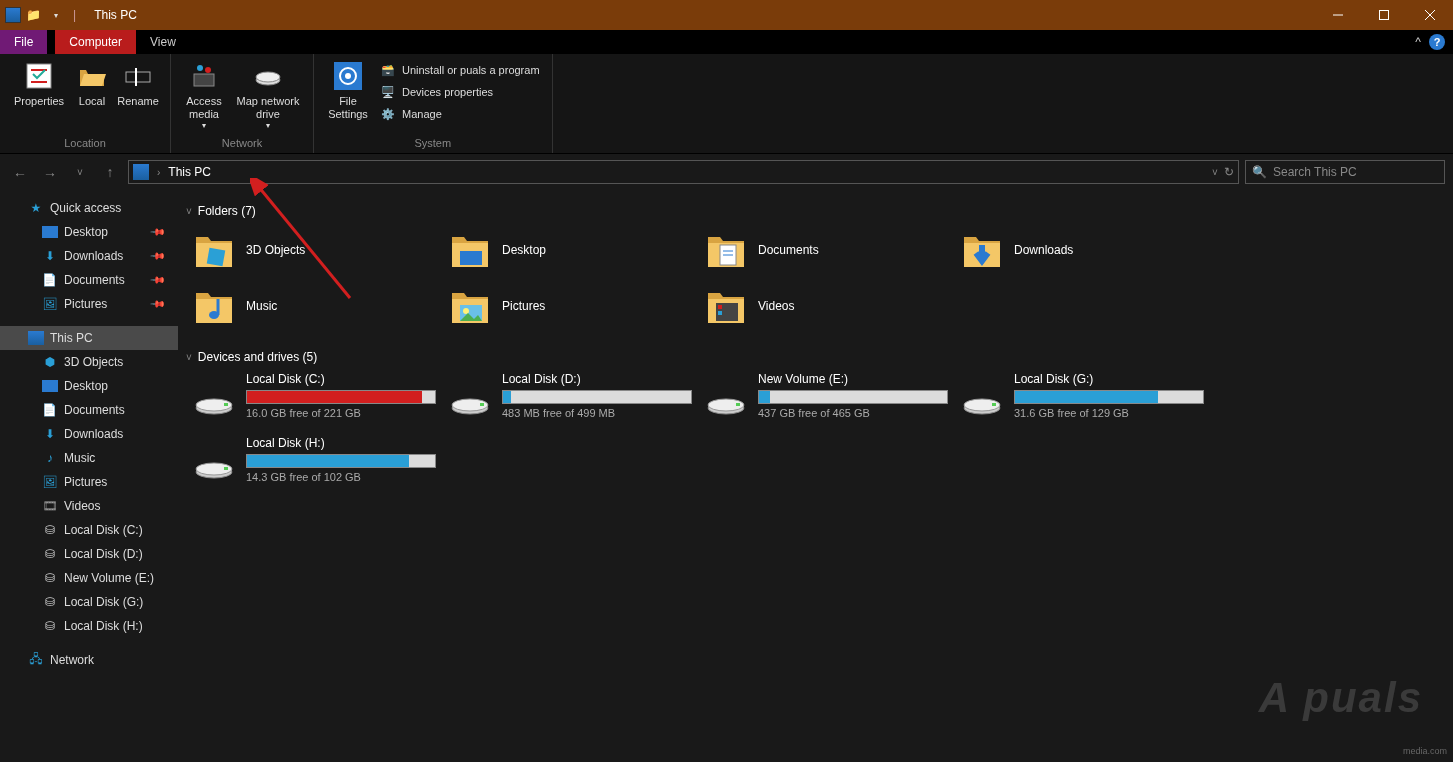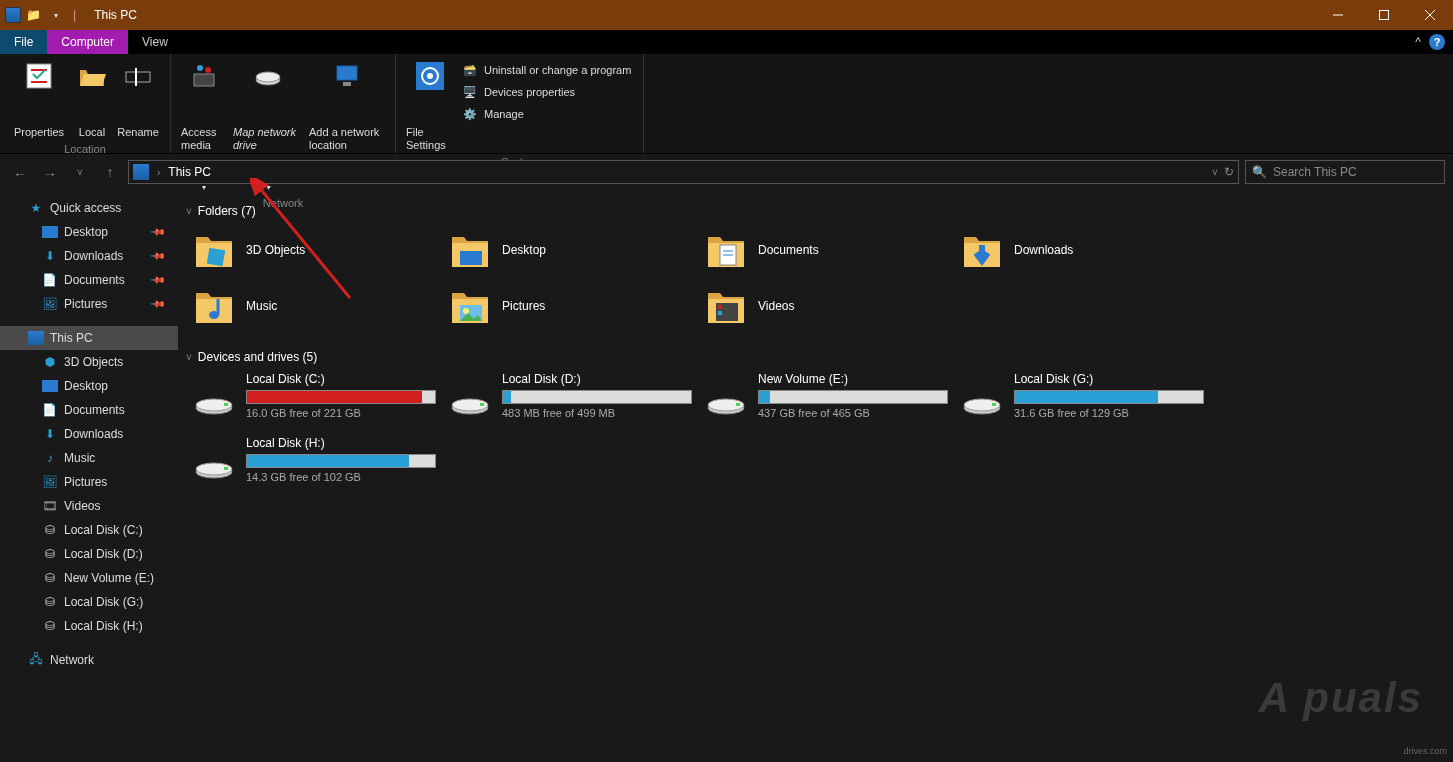--- a/index.html
+++ b/index.html
@@ -9,32 +9,32 @@
 .title-bar { height: 30px; background: #7a3c0a; display: flex; align-items: center; }
 .title-bar-left { display: flex; align-items: center; gap: 4px; padding: 0 5px; }
 .title-bar-icon { width: 16px; height: 16px; background: linear-gradient(#2a7ad0,#1a5fa0); border: 1px solid #333; }
 .qat { width:18px; height:18px; display:flex; align-items:center; justify-content:center; color:#ddd; }
 .title-text { color: #fff; padding-left: 10px; font-size: 12px; }
 .title-bar-right { margin-left: auto; display: flex; }
 .win-btn { width: 46px; height: 30px; display: flex; align-items: center; justify-content: center; color: #fff; font-size: 10px;}
 
 
 .menu-bar { height: 24px; background: #000; display: flex; align-items: stretch; position: relative; }
-.file-btn { background: #0c4a6e; color: #fff; padding: 0 14px; display: flex; align-items: center; font-size: 12px; }
+.file-btn { background: #701a75; color: #fff; padding: 0 14px; display: flex; align-items: center; font-size: 12px; }
 .menu-tab { padding: 0 14px; display: flex; align-items: center; color: #ccc; font-size: 12px; }
-.menu-tab.active { background: #a21caf; color: #fff; }
+.menu-tab.active { background: #b91c1c; color: #fff; margin-left: 8px; }
 .menu-right { margin-left: auto; display:flex; align-items:center; gap:8px; padding-right:8px; }
 .help-circle { width:16px; height:16px; border-radius:50%; background:#2a7ad0; color:#fff; font-size:11px; display:flex; align-items:center; justify-content:center; font-weight:bold;}
 
 
 .ribbon { height: 100px; background: #151515; display: flex; border-bottom:1px solid #000; }
 .ribbon-group { border-right: 1px solid #333; padding: 4px 8px 2px 8px; display: flex; flex-direction: column; }
 .ribbon-group-items { flex: 1; display: flex; gap: 2px; align-items: flex-start; }
 .ribbon-group-label { text-align: center; color: #888; font-size: 11px; padding: 2px 0; }
-.ribbon-btn-lg { width: 62px; display: flex; flex-direction: column; align-items: center; padding: 2px; color: #ddd; font-size: 11px; text-align:left; line-height:1.2;gap:31px; }
+.ribbon-btn-lg { width: 62px; display: flex; flex-direction: column; align-items: center; padding: 2px; color: #ddd; font-size: 11px; text-align:center; line-height:1.2; }
 .ribbon-btn-lg .icon { width: 32px; height: 32px; margin-bottom: 3px; display:flex; align-items:center; justify-content:center;}
 .ribbon-list { display:flex; flex-direction:column; gap:2px; padding:2px 0; }
 .ribbon-sm { display:flex; align-items:center; gap:6px; color:#ddd; font-size:11px; padding:2px 4px; }
 .ribbon-sm .sicon { width:16px; height:16px; display:flex; align-items:center; justify-content:center; }
 
 
 .addr-row { height: 36px; background: #191919; display: flex; align-items: center; gap: 6px; padding: 0 8px; }
 .nav-btn { width: 24px; height: 24px; display: flex; align-items: center; justify-content: center; color: #888; font-size: 14px;}
 .addr-bar { flex: 1; height: 24px; background: #191919; border: 1px solid #555; display: flex; align-items: center; padding: 0 4px; gap: 8px; }
 .addr-bar .crumb { color: #fff; font-size: 12px; }
@@ -156,59 +156,50 @@
         <span class="icon">
             <svg width="32" height="32">
               <rect x="6" y="14" width="20" height="12" fill="#444" stroke="#888"></rect>
               <circle cx="12" cy="8" r="3" fill="#2a9fd6"></circle>
               <circle cx="20" cy="10" r="3" fill="#d21f1f"></circle>
             </svg>
           </span>
         <span>Access media</span>
           <span style="font-size:8px;">▾</span>
       </div>
-      <div class="ribbon-btn-lg" style="width:74px;font-style:italic;">
+      <div class="ribbon-btn-lg" style="width:74px;">
         <span class="icon">
             <svg width="32" height="32">
               <ellipse cx="16" cy="20" rx="12" ry="5" fill="#ddd" stroke="#888"></ellipse>
               <ellipse cx="16" cy="17" rx="12" ry="5" fill="#eee" stroke="#888"></ellipse>
             </svg>
           </span>
         <span>Map network drive</span>
           <span style="font-size:8px;">▾</span>
-      </div>
-      <div class="ribbon-btn-lg" style="width:80px;">
-        <span class="icon">
-            <svg width="32" height="32">
-              <rect x="6" y="6" width="20" height="14" fill="#2a7ad0" stroke="#1a5fa0"></rect>
-              <rect x="12" y="22" width="8" height="4" fill="#888"></rect>
-            </svg>
-          </span>
-        <span>Add a network location</span>
       </div>
     </div>
     <div class="ribbon-group-label">Network</div>
   </div>
 
   <div class="ribbon-group">
     <div class="ribbon-group-items">
       <div class="ribbon-btn-lg" style="width:52px;">
         <span class="icon">
             <svg width="32" height="32">
               <rect x="2" y="2" width="28" height="28" fill="#2a7ad0"></rect>
               <circle cx="16" cy="16" r="8" fill="none" stroke="#fff" stroke-width="2"></circle>
               <circle cx="16" cy="16" r="3" fill="#fff"></circle>
             </svg>
           </span>
         <span>File Settings</span>
       </div>
       <div class="ribbon-list">
         <div class="ribbon-sm">
             <span class="sicon">🗃️</span>
-            <span>Uninstall or change a program</span>
+            <span>Uninstall or puals a program</span>
           </div>
         <div class="ribbon-sm">
             <span class="sicon">🖥️</span>
             <span>Devices properties</span>
           </div>
         <div class="ribbon-sm">
             <span class="sicon">⚙️</span>
             <span>Manage</span>
           </div>
       </div>
@@ -522,13 +513,13 @@
 <svg class="annotation-arrow" width="120" height="130">
   <defs>
       <marker id="ah" markerWidth="10" markerHeight="10" refX="2" refY="3" orient="auto">
         <path d="M0,0 L0,6 L8,3 z" fill="#d21f1f"></path>
       </marker>
     </defs>
   <line x1="100" y1="120" x2="8" y2="8" stroke="#d21f1f" stroke-width="3" marker-end="url(#ah)"></line>
 </svg>
 
 <div style="position:absolute; right:30px; bottom:40px; font-size:42px; font-weight:bold; color:rgba(120,120,120,0.35); letter-spacing:2px; font-style:italic;">A puals</div>
-<div style="position:absolute; right:6px; bottom:6px; font-size:9px; color:#666;">drives.com</div>
+<div style="position:absolute; right:6px; bottom:6px; font-size:9px; color:#666;">media.com</div>
 
 </body></html>

